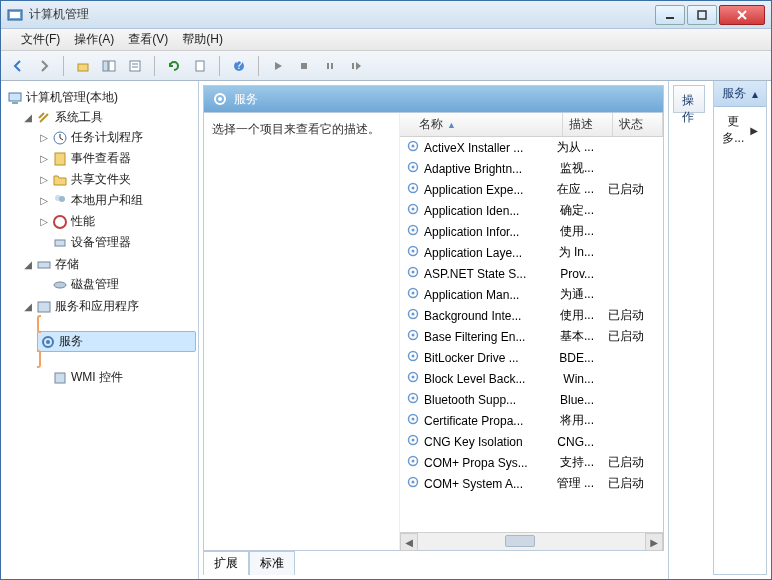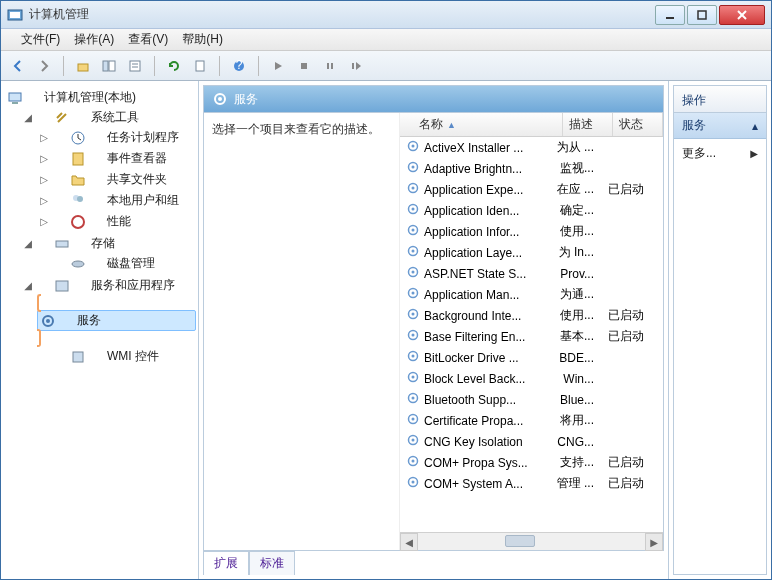--- a/index.html
+++ b/index.html
@@ -19,21 +19,21 @@
 
 .toolbar { height: 30px; background: linear-gradient(#f3f7fb,#e3ebf3); border-bottom:1px solid #a8b8c8; display:flex; align-items:center; padding:0 6px; gap:4px; }
 .tbtn { width:22px; height:22px; display:flex;align-items:center;justify-content:center; border:1px solid transparent; border-radius:2px; }
 .tsep { width:1px; height:20px; background:#bbb; margin:0 4px; }
 
 .body { flex:1; display:flex; min-height:0; }
 .treepane { width: 198px; border-right:1px solid #bcd; background:#fff; padding:6px 2px; overflow:auto; }
 .tree ul { list-style:none; padding-left:16px; }
 .tree > ul { padding-left:2px; }
 .tree li { white-space:nowrap; padding:1px 0; }
-.node { display:flex; align-items:center; gap:21px; padding:1px 2px; }
+.node { display:flex; align-items:center; gap:3px; padding:1px 2px; }
 .node .exp { width:10px; height:10px; display:inline-flex;align-items:center;justify-content:center; color:#666; font-size:10px; }
 .node .nicon { width:16px; height:16px; }
 .node .lbl { color:#1a1a1a; }
 .node.selected { background:#cde8ff; border:1px solid #7fbfff; border-radius:2px; }
 .highlight-box { border:2px solid #f4a261; border-radius:3px; padding:0 2px; }
 
 .midpane { flex:1; display:flex; flex-direction:column; border-right:1px solid #bcd; min-width:0; }
 .midheader { height:28px; background: linear-gradient(#9ec8e8,#6fa8d8); display:flex; align-items:center; padding:0 8px; gap:6px; color:#fff; margin:4px 4px 0 4px; border:1px solid #bcd; }
 .midheader .micon { width:16px; height:16px; }
 .midcontent { flex:1; display:flex; margin:0 4px; border:1px solid #bcd; border-top:none; min-height:0; }
@@ -52,28 +52,28 @@
 .row .cdesc { width:50px; }
 .row .cstat { width:50px; }
 .row .ricon { width:14px; height:14px; flex-shrink:0; }
 .hscroll { height:18px; background:#f0f0f0; border-top:1px solid #d0d0d0; position:relative; }
 .hscroll .thumb { position:absolute; left:40%; top:2px; width:30px; height:12px; background:#cdd8e4; border:1px solid #a8b8c8; border-radius:2px; }
 .hscroll .arrow { position:absolute; top:0; width:18px; height:18px; display:flex;align-items:center;justify-content:center; background:#e8e8e8; border:1px solid #ccc; font-size:10px; color:#666;}
 .hscroll .arrow.l { left:0; }
 .hscroll .arrow.r { right:0; }
 
 .tabs { height:24px; display:flex; align-items:flex-end; margin:0 4px 4px 4px; gap:0; }
-.tab { padding:3px 10px; border:1px solid #bcd; background:#f4f7fb; color:#4c1d95; border-bottom:none; }
+.tab { padding:3px 10px; border:1px solid #bcd; background:#f4f7fb; color:#000000; border-bottom:none; }
 .tab.active { background:#fff; }
 
-.actionpane { width:102px; background:#fff; display:flex; flex-direction:column; }
+.actionpane { width:102px; background:#fff; display:flex; flex-direction:row; }
 .aheader { height:28px; background:linear-gradient(#fdfdfd,#e8eef5); border-bottom:1px solid #c8d4e0; padding:6px 8px; color:#1a3c6e; font-weight:normal; margin:4px 4px 0 4px; border:1px solid #bcd;}
 .abody { flex:1; margin:0 4px 4px 4px; border:1px solid #bcd; border-top:none; }
 .asec { background:linear-gradient(#d8e8f8,#c0d8f0); padding:4px 8px; border-bottom:1px solid #a8c4e0; display:flex; justify-content:space-between; align-items:center; color:#1a3c6e; }
-.aitem { padding:6px 8px; display:flex; align-items:center; color:#1a1a1a; }
+.aitem { padding:6px 8px; display:flex; align-items:center; gap:6px; color:#1a1a1a;text-align:center; }
 .aitem .chev { color:#333; font-size:10px; }
 </style>
 </head>
 <body>
 
 <div class="window">
 
   <div class="titlebar">
     <svg class="ticon" viewBox="0 0 16 16">
         <rect x="1" y="3" width="14" height="10" fill="#6fa8d8" stroke="#2a5a8a"></rect>
@@ -243,20 +243,29 @@
                     </li>
                   <li>
                       <div class="node">
                         <span class="exp">▷</span>
                         <svg class="nicon" viewBox="0 0 16 16">
                           <circle cx="8" cy="8" r="6" fill="none" stroke="#c04040" stroke-width="2"></circle>
                         </svg>
                         <span class="lbl">性能</span>
                       </div>
                     </li>
+                  <li>
+                      <div class="node">
+                        <span class="exp"></span>
+                        <svg class="nicon" viewBox="0 0 16 16">
+                          <rect x="3" y="5" width="10" height="6" fill="#cde" stroke="#789"></rect>
+                        </svg>
+                        <span class="lbl">设备管理器</span>
+                      </div>
+                    </li>
                 </ul>
               </li>
               <li>
                 <div class="node">
                     <span class="exp">◢</span>
                     <svg class="nicon" viewBox="0 0 16 16">
                       <rect x="2" y="5" width="12" height="6" fill="#cde" stroke="#789"></rect>
                     </svg>
                     <span class="lbl">存储</span>
                   </div>

